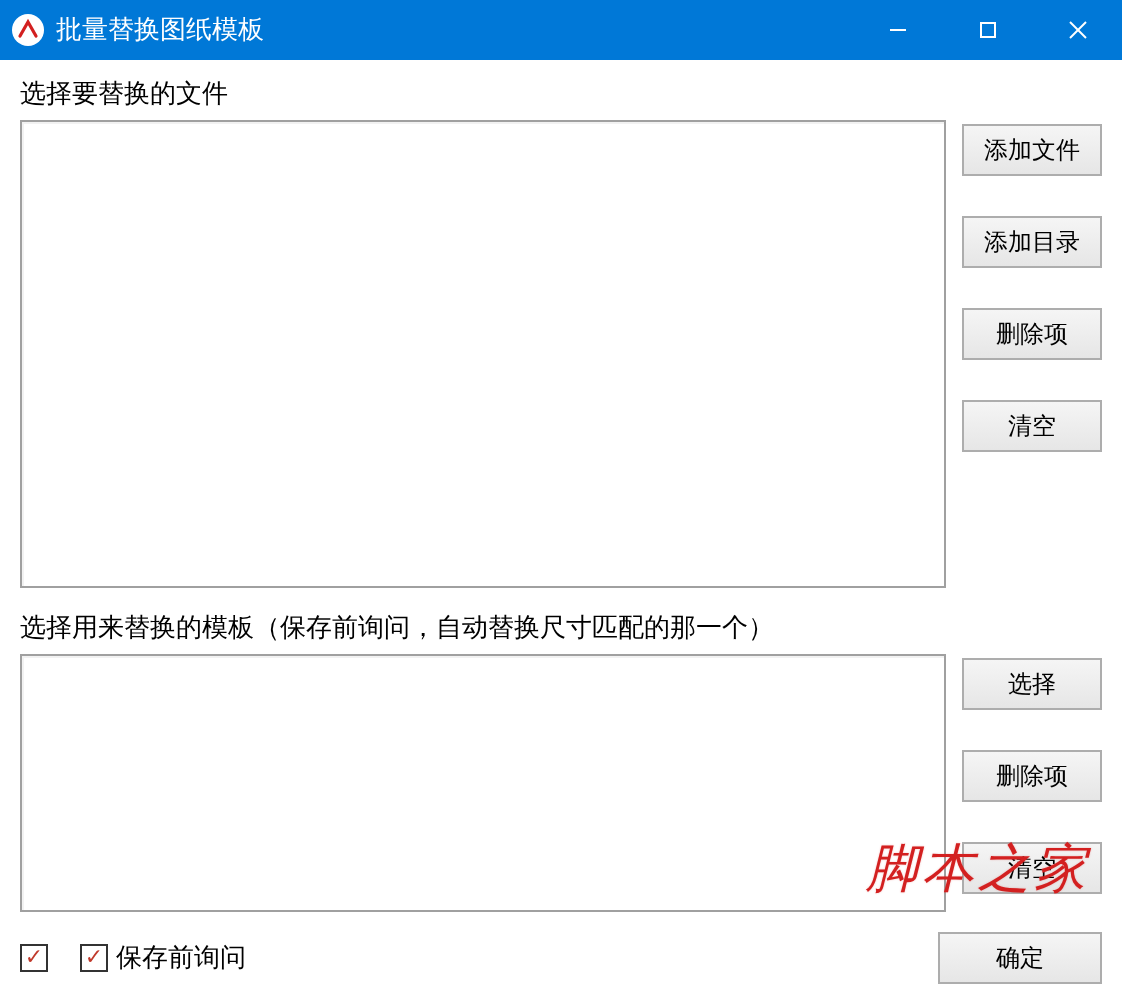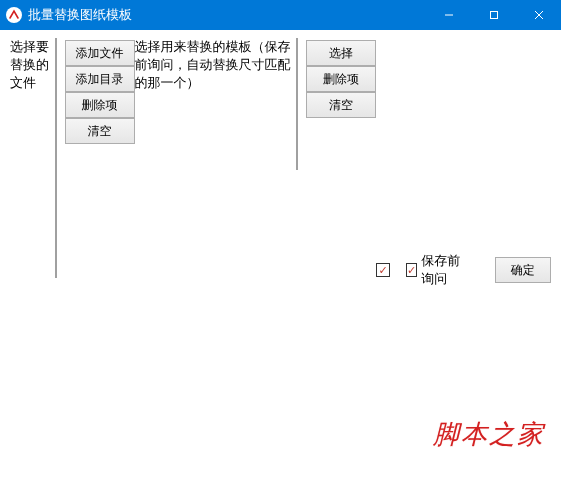--- a/index.html
+++ b/index.html
@@ -46,41 +46,42 @@
   display: flex;
   align-items: center;
   justify-content: center;
   font-size: 11px;
   color: #fff;
 }
 .client {
   padding: 8px 10px;
   height: calc(500px - 30px);
   display: flex;
+  flex-direction: column;
 }
 .section-label {
   font-size: 13px;
   color: #000;
   margin-bottom: 4px;
 }
 .row {
   display: flex;
   gap: 8px;
 }
 .listbox {
   flex: 1;
   border: 1px solid #a0a0a0;
   background: #fff;
   box-shadow: inset 1px 1px 0 rgba(0,0,0,0.05);
 }
 .btncol {
   width: 70px;
   display: flex;
   flex-direction: column;
-  gap: 0;
+  gap: 20px;
   padding-top: 2px;
 }
 .btn {
   height: 26px;
   border: 1px solid #adadad;
   background: linear-gradient(#f5f5f5,#e6e6e6);
   font-size: 12px;
   color: #000;
   display: flex;
   align-items: center;

